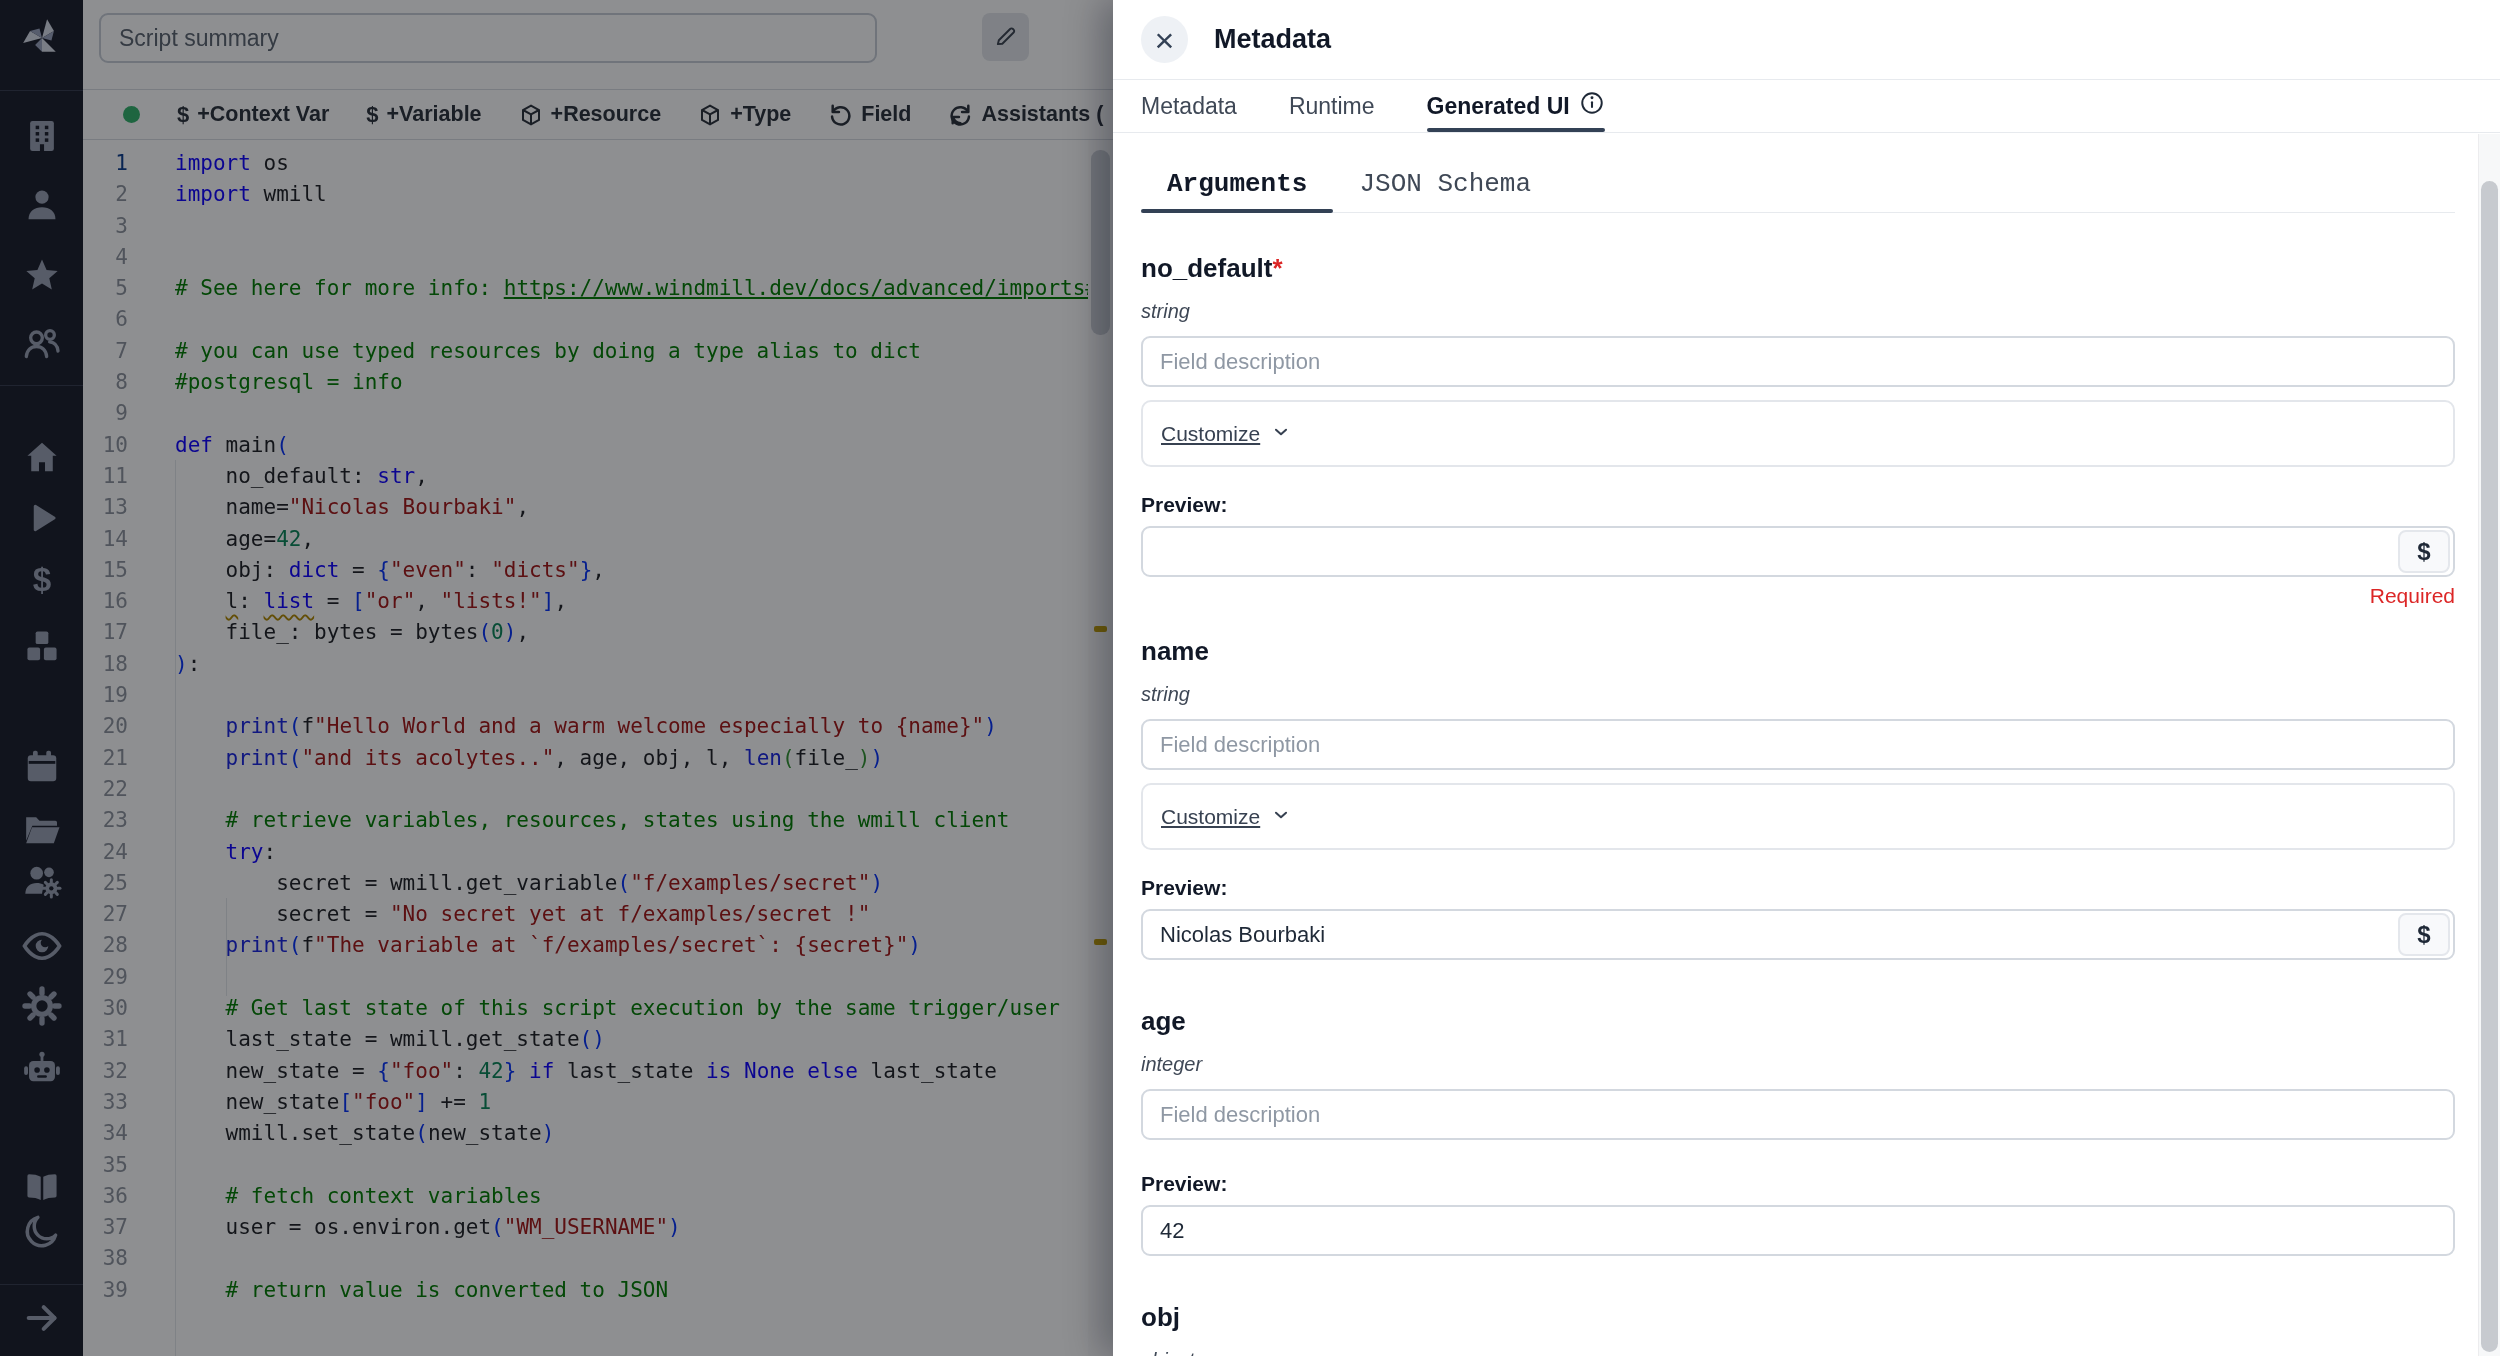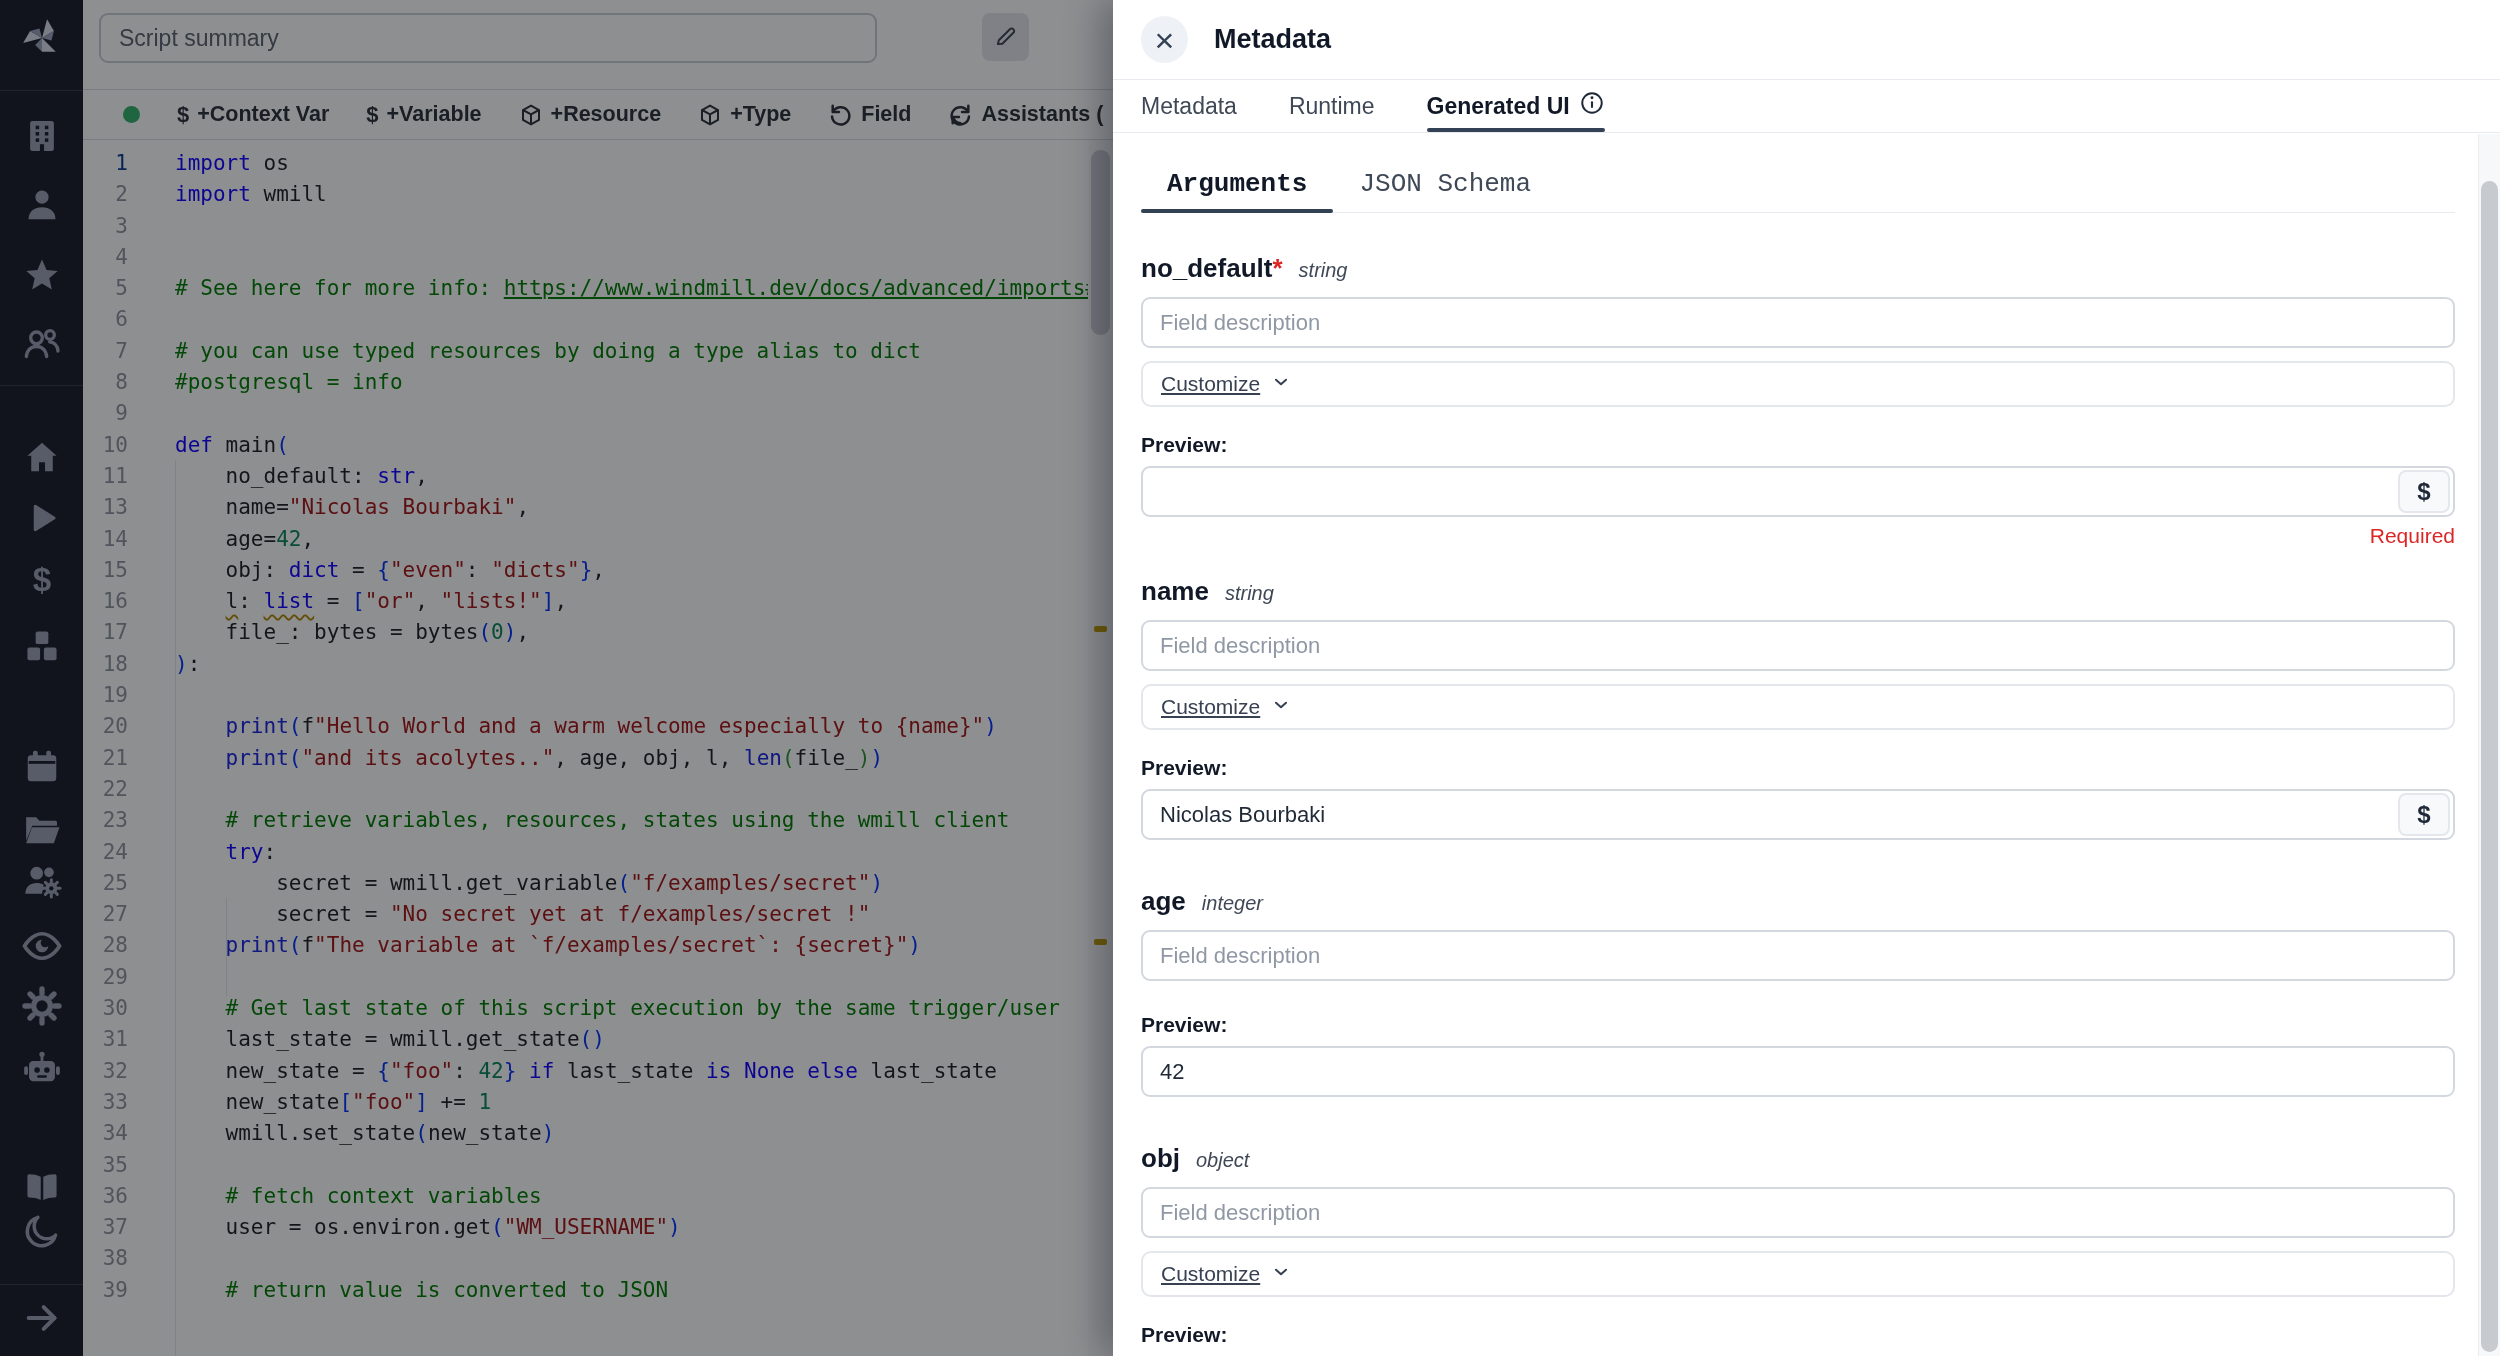--- a/index.html
+++ b/index.html
@@ -55,27 +55,27 @@
   .tab.active { color:#111827; font-weight:600; }
   .tab.active::after { content:""; position:absolute; left:0; right:0; bottom:0; height:4px; background:#334155; border-radius:2px; }
 
   .d-content { padding:0 45px 0 28px; position:relative; }
   .subtabs { display:flex; margin-top:23px; border-bottom:1px solid #e7eaee; }
   .subtab { padding:0 26px; height:56px; display:flex; align-items:center; font-size:26px; color:#3f4856; background:none; border:none; font-family:Liberation Mono, monospace; cursor:pointer; position:relative; }
   .subtab.active { color:#111827; font-weight:600; }
   .subtab.active::after { content:""; position:absolute; left:0; right:0; bottom:-1px; height:4px; background:#334155; border-radius:2px; }
 
   .arg { margin-top:40px; }
-  .arg-head { display:flex; align-items:baseline; gap:16px; margin-bottom:13px; }
+  .arg-head { display:flex; align-items:baseline; gap:16px; margin-bottom:13px;flex-direction:column; }
   .arg-name { font-size:26px; font-weight:700; color:#111827; }
   .arg-req { color:#dc2626; }
   .arg-type { font-size:20px; font-style:italic; color:#3f4856; }
   .txt-input { width:100%; height:51px; border:2px solid #d3d8df; border-radius:9px; padding:0 17px; font-size:22px; font-family:"Liberation Sans",sans-serif; color:#1f2937; background:#fff; display:block; }
   .txt-input::placeholder { color:#8f98a4; }
-  .customize { margin-top:13px; width:100%; height:46px; border:2px solid #e3e6eb; border-radius:10px; background:#fff; display:flex; align-items:center; gap:10px; padding:0 18px; cursor:pointer; }
+  .customize { margin-top:13px; width:100%; height:67px; border:2px solid #e3e6eb; border-radius:10px; background:#fff; display:flex; align-items:center; gap:10px; padding:0 18px; cursor:pointer; }
   .customize .cz-label { font-size:21px; color:#374151; text-decoration:underline; }
   .preview-label { margin-top:26px; margin-bottom:9px; font-size:21px; font-weight:700; color:#111827; }
   .preview-box { position:relative; }
   .dollar-btn { position:absolute; right:5px; top:4px; width:52px; height:43px; background:#f8f9fb; border:2px solid #e4e7ec; border-radius:8px; font-size:24px; font-weight:600; color:#1f2937; cursor:pointer; font-family:"Liberation Sans",sans-serif; }
   .required-note { margin-top:7px; text-align:right; font-size:21px; color:#dc2626; }
 
   
   .dscroll { position:absolute; right:0; top:134px; bottom:0; width:22px; background:#f7f8f9; border-left:1px solid #ececee; }
   .dscroll .thumb { position:absolute; left:2px; right:2px; top:47px; bottom:4px; background:#c7cacf; border-radius:9px; }
 </style>

